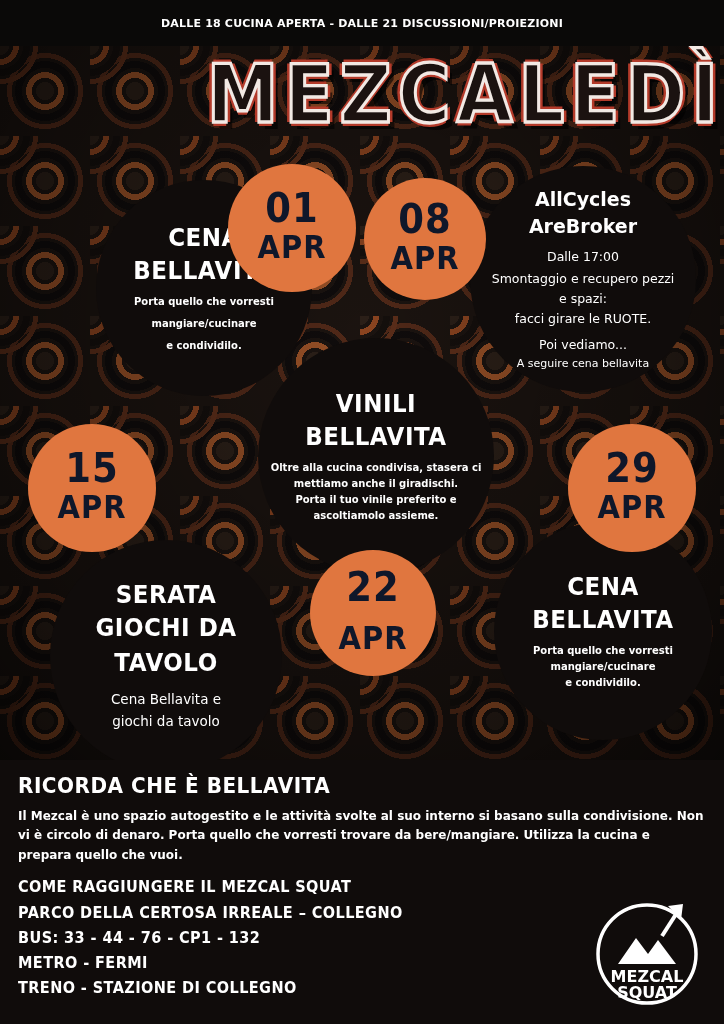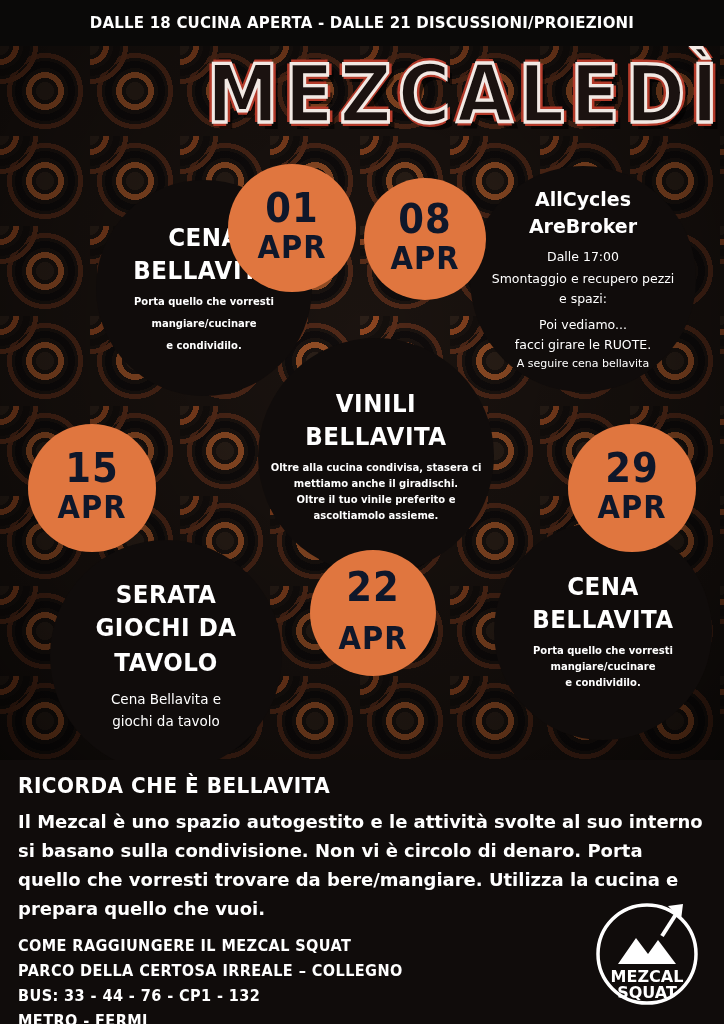--- a/index.html
+++ b/index.html
@@ -25,21 +25,21 @@
     height: 46px;
     background: #0a0908;
     display: flex;
     align-items: center;
     justify-content: center;
     z-index: 20;
   }
   .topbar-text {
     font-family: "DejaVu Sans", sans-serif;
     font-weight: bold;
-    font-size: 15px;
+    font-size: 11px;
     letter-spacing: 0.2px;
     color: #ffffff;
     white-space: nowrap;
   }
 
   
   .pattern {
     position: absolute;
     left: 0; top: 46px;
     width: 724px;
@@ -164,21 +164,21 @@
     font-weight: bold;
     font-size: 20px;
     letter-spacing: 0.5px;
     transform: scaleY(1.06);
     transform-origin: left center;
   }
   .bottom p {
     margin: 0 0 10px 0;
     font-family: "DejaVu Sans", sans-serif;
     font-weight: bold;
-    font-size: 18px;
+    font-size: 12px;
     line-height: 1.62;
     max-width: 690px;
   }
   .bottom .line {
     font-family: "DejaVu Sans", sans-serif;
     font-weight: bold;
     font-size: 14.5px;
     line-height: 1.74;
     letter-spacing: 0.4px;
     transform: scaleY(1.05);
@@ -225,36 +225,36 @@
   <div class="circle orange" style="left:228px; top:164px; width:128px; height:128px;">
     <div class="date-day">01</div>
     <div class="date-mon">APR</div>
   </div>
 
   <div class="circle dark" style="left:470px; top:166px; width:226px; height:226px;">
     <div class="ev-title small">AllCycles</div>
     <div class="ev-title small">AreBroker</div>
     <div class="ev-body thin">Dalle 17:00</div>
     <div class="ev-body thin" style="padding-top:2px">Smontaggio e recupero pezzi e spazi:</div>
+    <div class="ev-body thin" style="padding-top:0">facci girare le RUOTE.</div>
     <div class="ev-body thin">Poi vediamo...</div>
-    <div class="ev-body thin" style="padding-top:0">facci girare le RUOTE.</div>
     <div class="ev-body thin" style="padding-top:0; font-size:11px">A seguire cena bellavita</div>
   </div>
 
   <div class="circle orange" style="left:364px; top:178px; width:122px; height:122px;">
     <div class="date-day">08</div>
     <div class="date-mon">APR</div>
   </div>
 
   <div class="circle dark" style="left:258px; top:338px; width:236px; height:236px;">
     <div class="ev-title">VINILI</div>
     <div class="ev-title">BELLAVITA</div>
     <div class="ev-body" style="padding:6px 12px 0">Oltre alla cucina condivisa, stasera ci</div>
     <div class="ev-body" style="padding:0 12px">mettiamo anche il giradischi.</div>
-    <div class="ev-body" style="padding:0 12px">Oltre il tuo vinile preferito e</div>
+    <div class="ev-body" style="padding:0 12px">Porta il tuo vinile preferito e</div>
     <div class="ev-body" style="padding:0 12px">ascoltiamolo assieme.</div>
   </div>
 
   <div class="circle orange" style="left:28px; top:424px; width:128px; height:128px;">
     <div class="date-day">15</div>
     <div class="date-mon">APR</div>
   </div>
 
   <div class="circle dark" style="left:50px; top:540px; width:232px; height:232px;">
     <div class="ev-title">SERATA</div>

